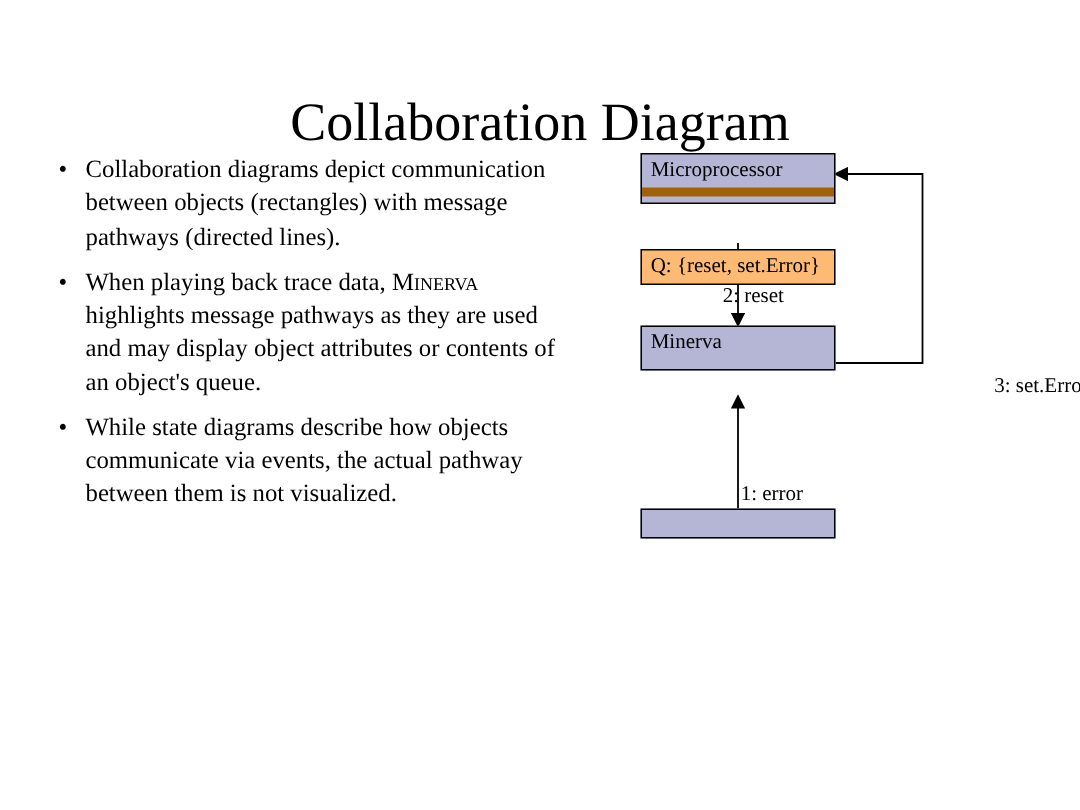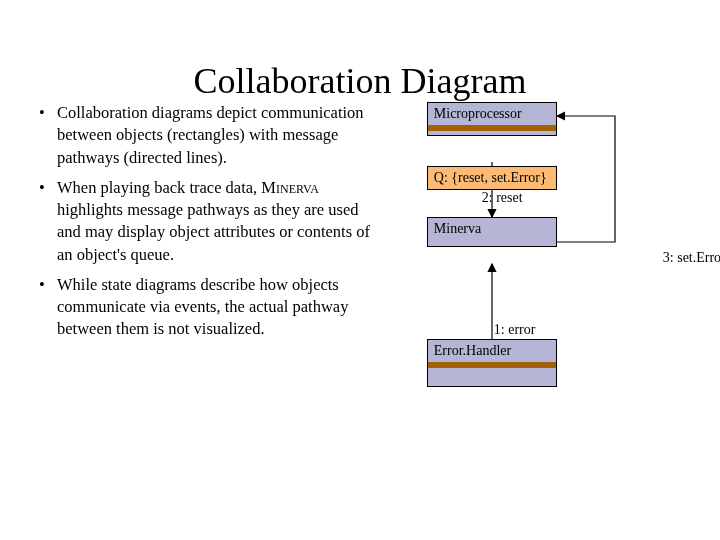--- a/index.html
+++ b/index.html
@@ -110,18 +110,17 @@
     <div class="obj" style="left:30px; top:115px;">
       <div class="head" style="border-bottom:none; padding-bottom:0;">Minerva</div>
       <div class="body" style="min-height:8px;"></div>
     </div>
 
     <div class="label" style="left:222px; top:148px;margin-left:44px;">3: set.Error</div>
 
     <div class="label" style="left:97px; top:210px;margin-top:10px;">1: error</div>
 
     <div class="obj" style="left:30px; top:237px;">
-      <div class="head">Error.Handler</div>
       <div class="body" style="min-height:18px;"></div>
     </div>
 
   </div>
 </div>
 
 </body></html>

